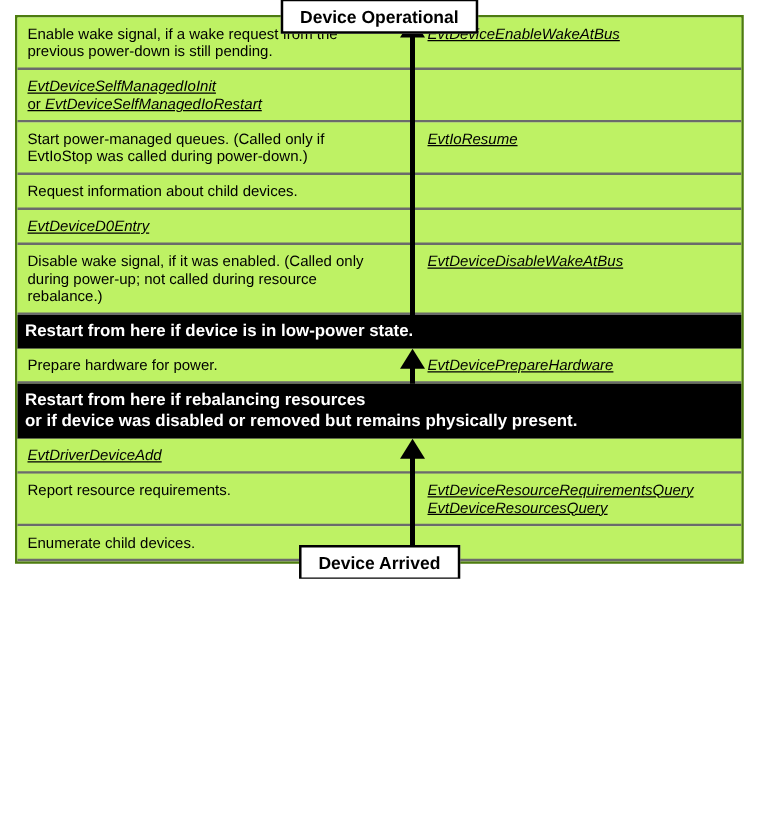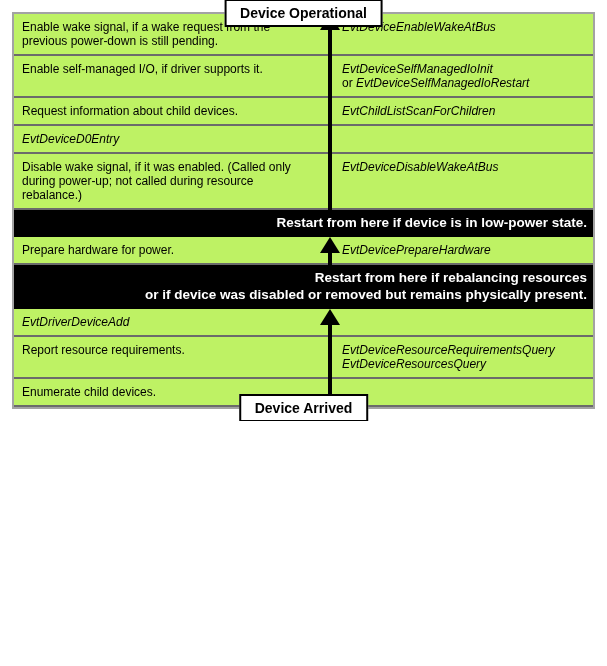--- a/index.html
+++ b/index.html
@@ -5,21 +5,21 @@
   * { box-sizing: border-box; }
   body {
     margin: 0;
     padding: 12px;
     font-family: Arial, Helvetica, sans-serif;
     font-size: 12px;
     background: #fff;
     width: 607px;
   }
   .outer {
-    border: 2px solid #a3a3a3;
+    border: 2px solid #4d7c0f;
     position: relative;
   }
   .title-badge {
     position: absolute;
     left: 50%;
     transform: translateX(-50%);
     background: #fff;
     border: 2px solid #000;
     padding: 4px 14px;
     font-weight: bold;
@@ -38,26 +38,27 @@
   .row:last-child { border-bottom: none; }
   .cell-left {
     flex: 0 0 320px;
     padding: 6px 32px 6px 8px;
     position: relative;
   }
   .cell-right {
     flex: 1;
     padding: 6px 8px 6px 8px;
     font-style: italic;
+    text-decoration: underline;
   }
   .bar {
     background: #000;
     color: #fff;
     font-weight: bold;
-    text-align: right;
+    text-align: left;
     padding: 5px 6px;
     font-size: 13.5px;
     line-height: 1.25;
     position: relative;
   }
   
   .arrow-track {
     position: absolute;
     right: 6px;
     top: 0;
@@ -99,31 +100,33 @@
   </div>
 
   <div class="section" id="sec1">
     <div class="row">
         <div class="cell-left">Enable wake signal, if a wake request from the previous power-down is still pending.</div>
         <div class="cell-right">
           <span class="multi">EvtDeviceEnableWakeAtBus</span>
         </div>
       </div>
       <div class="row">
-        <div class="cell-left">Enable self-managed I/O, if driver supports it.</div>
         <div class="cell-right">
           <span class="multi">EvtDeviceSelfManagedIoInit</span>
           <span class="multi"><span class="or">or </span>EvtDeviceSelfManagedIoRestart</span>
         </div>
       </div>
       <div class="row">
+        <div class="cell-left">Start power-managed queues. (Called only if EvtIoStop was called during power-down.)</div>
+        <div class="cell-right">
+          <span class="multi">EvtIoResume</span>
+        </div>
+      </div>
+      <div class="row">
         <div class="cell-left">Request information about child devices.</div>
-        <div class="cell-right">
-          <span class="multi">EvtChildListScanForChildren</span>
-        </div>
       </div>
       <div class="row">
         <div class="cell-right">
           <span class="multi">EvtDeviceD0Entry</span>
         </div>
       </div>
       <div class="row">
         <div class="cell-left">Disable wake signal, if it was enabled. (Called only during power-up; not called during resource rebalance.)</div>
         <div class="cell-right">
           <span class="multi">EvtDeviceDisableWakeAtBus</span>

